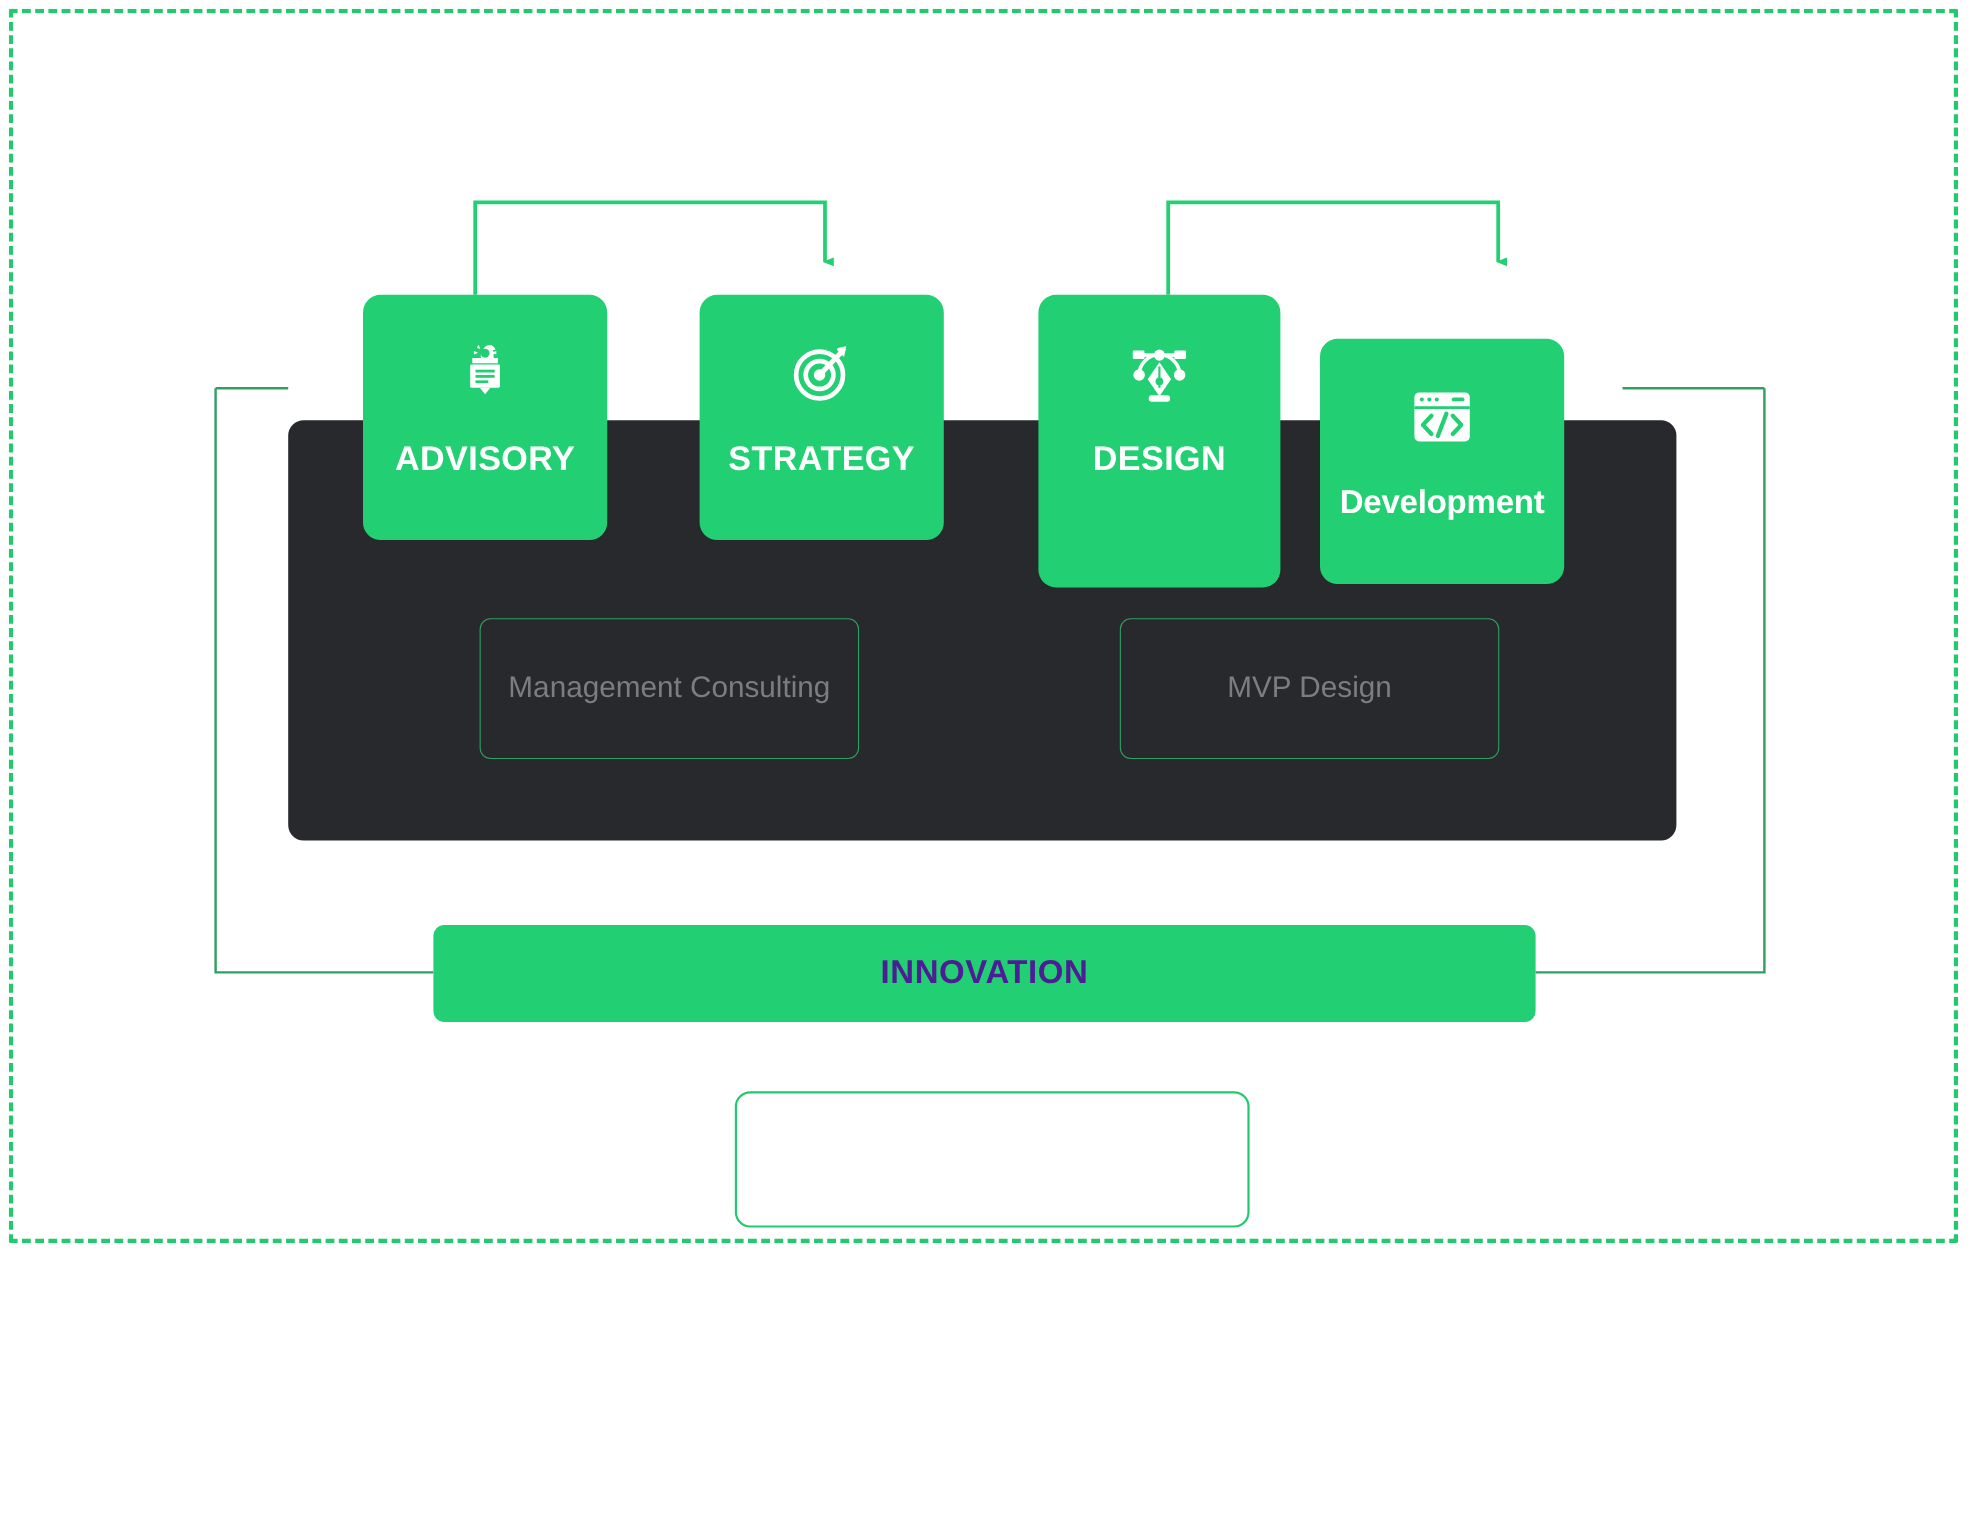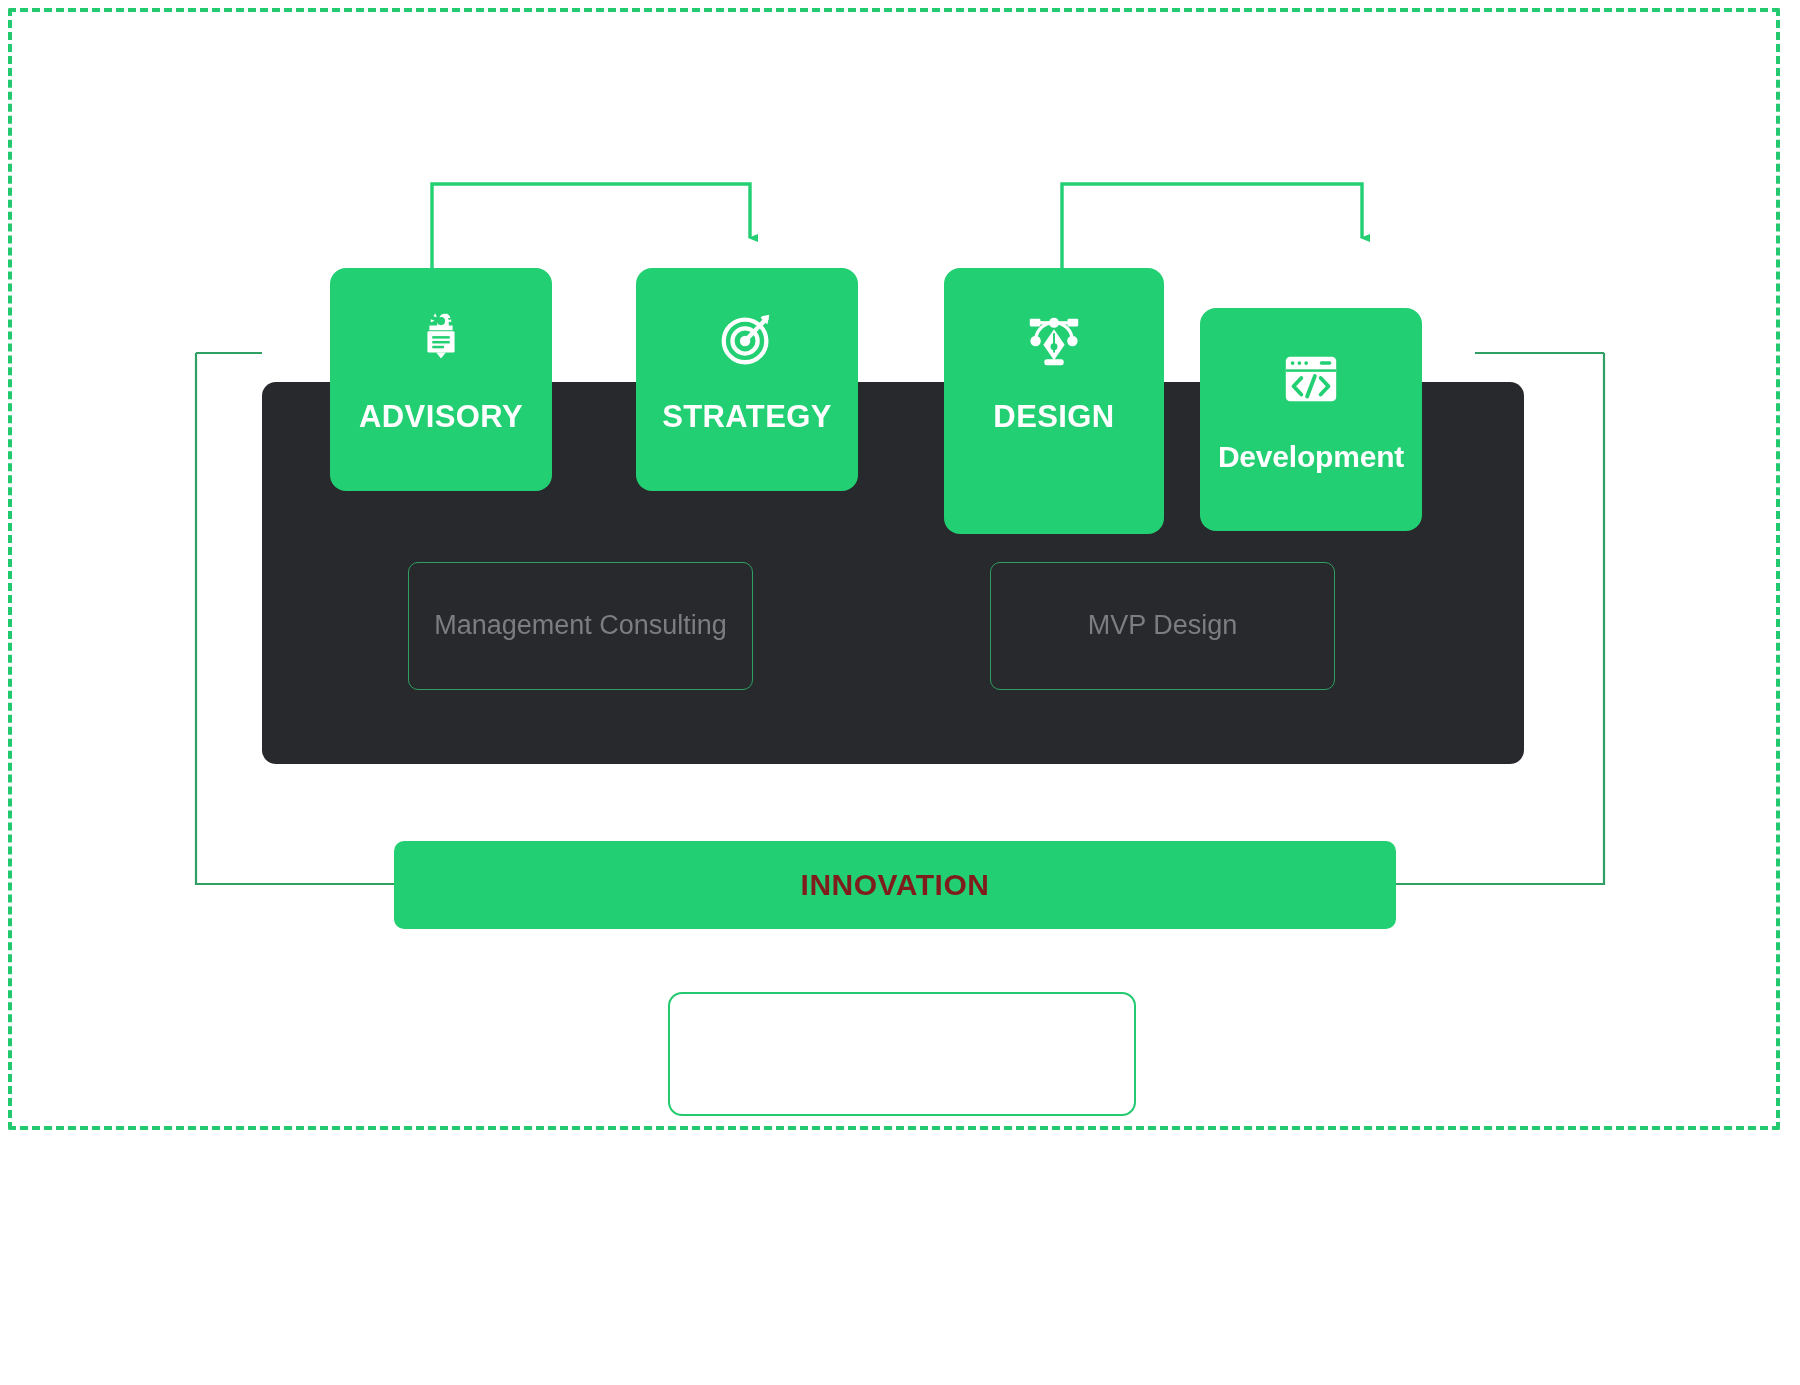--- a/index.html
+++ b/index.html
@@ -97,33 +97,34 @@
     border: 1.6px solid #2f9f62;
     border-radius: 10px;
     display: flex;
     align-items: center;
     justify-content: center;
     color: #7b7d80;
     font-size: 27px;
     line-height: 1.32;
     box-sizing: border-box;
     background: transparent;
+    margin-left: 28px;
   }
   .sub-box.box-mgmt { left: 408px; top: 562px; width: 345px; height: 128px; }
   .sub-box.box-mvp  { left: 990px; top: 562px; width: 345px; height: 128px; }
 
   
   .bar {
     position: absolute;
     background: #22cf72;
     border-radius: 10px;
     display: flex;
     align-items: center;
     justify-content: center;
-    color: #7f1d1d;
+    color: #4c1d95;
     font-weight: bold;
     box-sizing: border-box;
   }
   .bar.bar-innovation {
     left: 394px;
     top: 841px;
     width: 1002px;
     height: 88px;
     font-size: 30px;
     letter-spacing: 0.5px;

